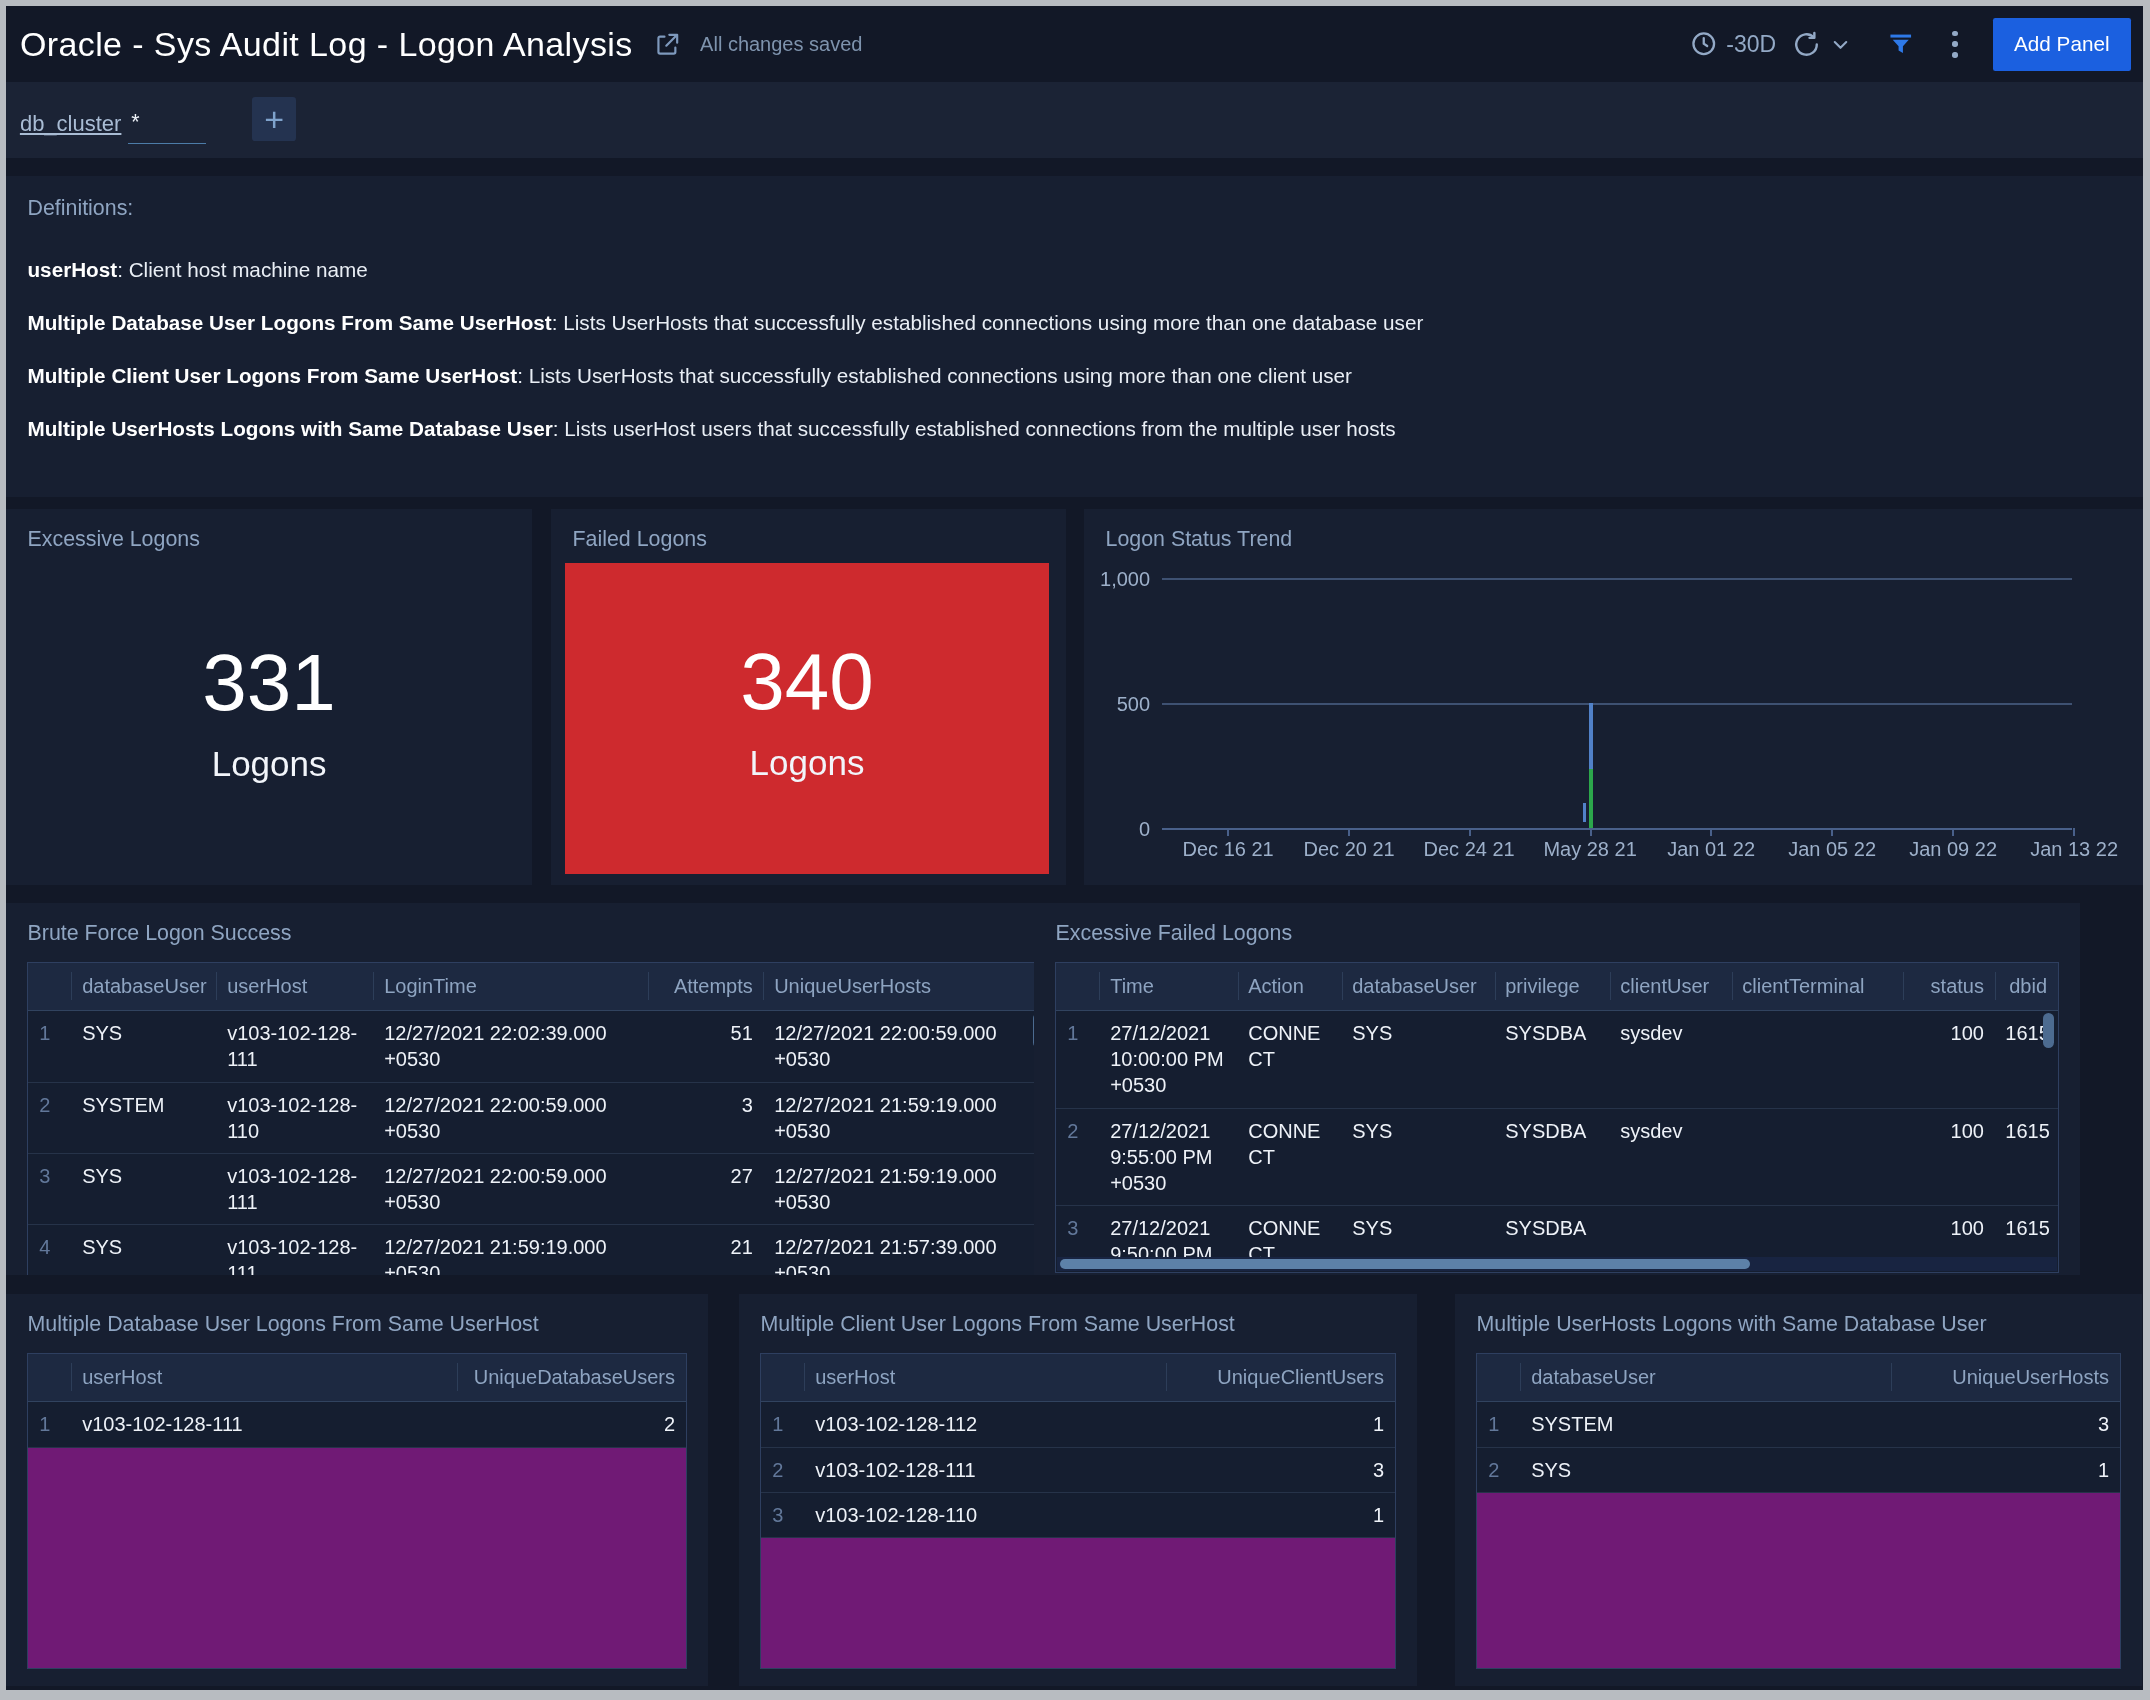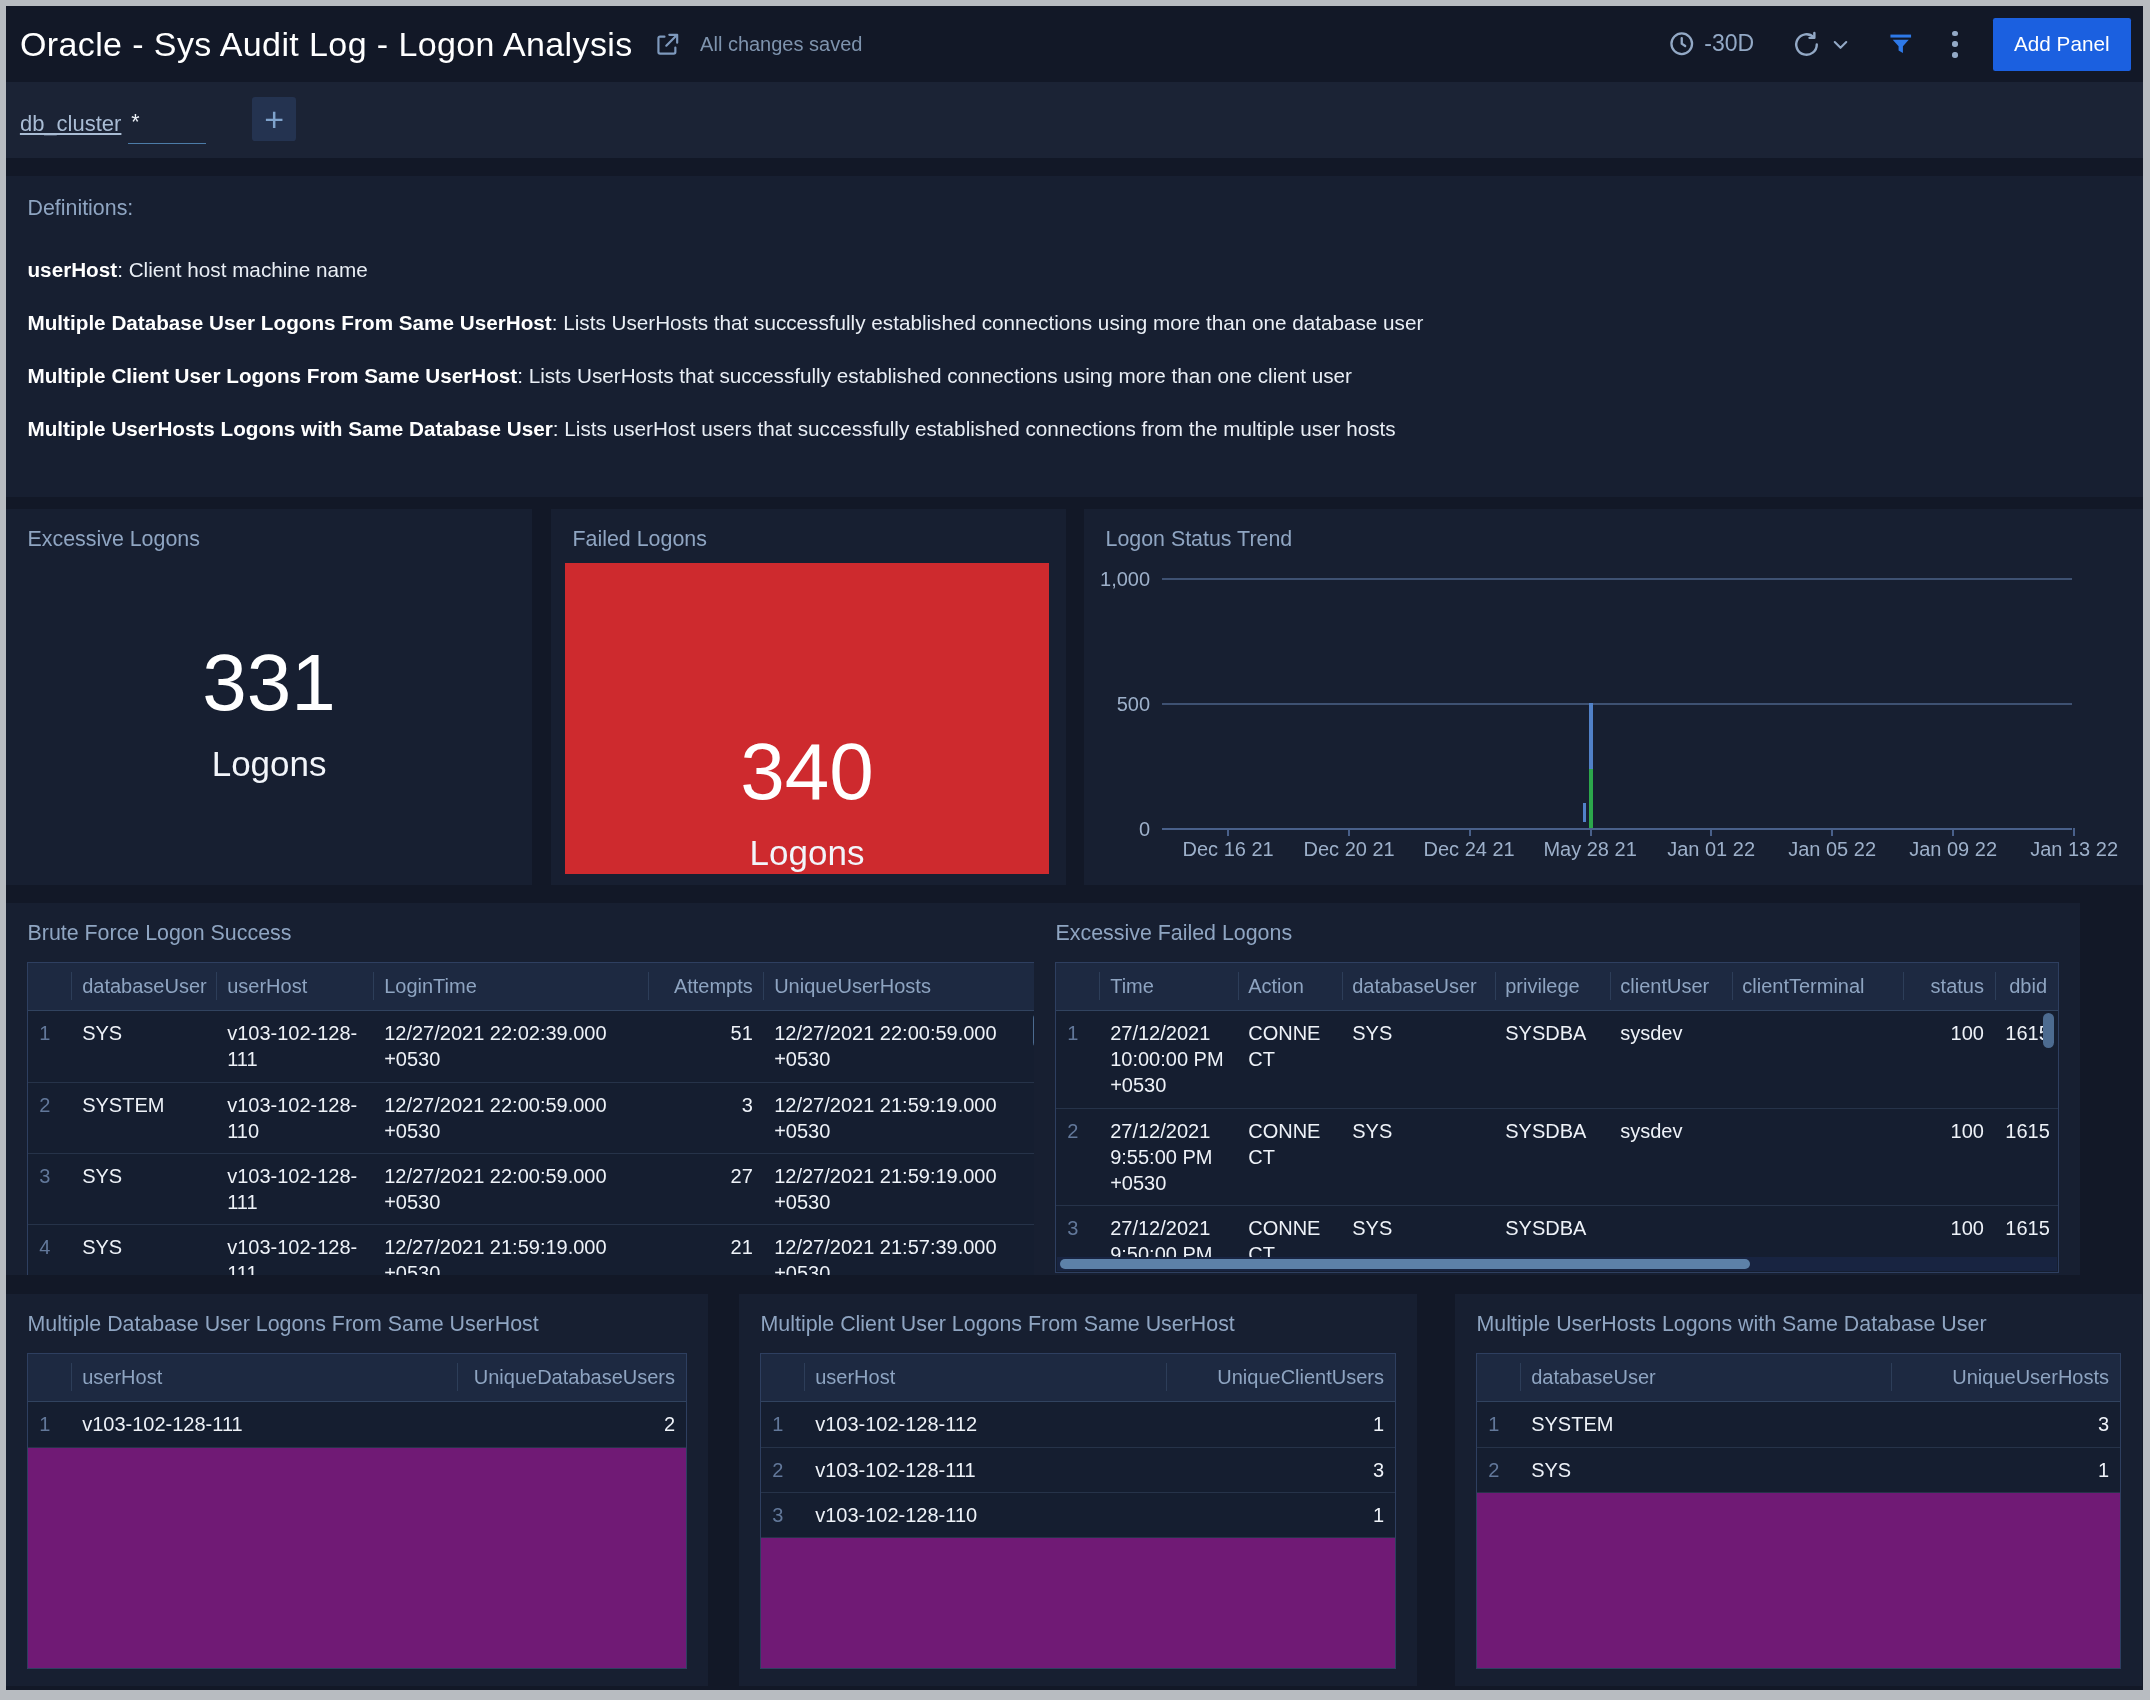--- a/index.html
+++ b/index.html
@@ -13,21 +13,21 @@
     position:absolute;left:6.1px;top:6.1px;width:2137px;height:1684px;
     background:#121827;overflow:hidden;color:#eef2f8;
   }
   
   .topbar{position:absolute;left:0;top:0;width:100%;height:76px;background:#121827;
     display:flex;align-items:center;box-sizing:border-box;padding:0 12.2px 0 13.8px;}
   .title{font-size:34px;font-weight:400;color:#ffffff;margin:0 20px 0 0;letter-spacing:0.4px;white-space:nowrap;}
   .iconbtn{display:inline-flex;align-items:center;justify-content:center;background:none;border:none;padding:0;cursor:default;}
   .saved{color:#7e93ad;font-size:20px;margin-left:18.4px;white-space:nowrap;}
   .top-right{margin-left:auto;display:flex;align-items:center;}
-  .trange{display:flex;align-items:flex-start;gap:9.2px;color:#93a9c6;font-size:23px;margin-right:38px;}
+  .trange{display:flex;align-items:flex-end;gap:9.2px;color:#93a9c6;font-size:23px;margin-right:16px;}
   .refreshgrp{display:flex;align-items:center;gap:7.6px;margin-right:35px;}
   .filterwrap{margin-right:38px;}
   .kebab{display:flex;flex-direction:column;gap:5.4px;margin-right:35px;}
   .kebab i{width:5.4px;height:5.4px;border-radius:50%;background:#93a9c6;display:block;}
   .addpanel{background:#1b60e0;color:#ffffff;font-size:20.7px;border:none;border-radius:2.3px;
     padding:14.5px 21.4px;font-family:inherit;cursor:pointer;}
   
   .varbar{position:absolute;left:0;top:76px;width:100%;height:76px;background:#1b2335;}
   .varname{position:absolute;left:13.8px;top:29px;font-size:22px;color:#a9bcd4;text-decoration:underline;}
   .varvalue{position:absolute;left:122px;top:27.5px;width:78px;height:34px;
@@ -41,21 +41,21 @@
   .defitem{font-size:20.7px;color:#e9eef5;margin:31px 0 0 0;line-height:22px;}
   .defitem.first{margin-top:38px;}
   .defitem b{color:#ffffff;font-weight:700;}
   #p-success{left:0;top:503px;width:526px;height:376px;padding:18.4px 21.4px;}
   #p-failed{left:545px;top:503px;width:515px;height:376px;padding:18.4px 21.4px;}
   .kpi{position:absolute;left:0;right:0;top:61px;bottom:31px;display:flex;flex-direction:column;
     align-items:center;justify-content:center;gap:23px;}
   .bignum{font-size:80px;font-weight:500;color:#ffffff;line-height:1;}
   .kunit{font-size:35px;color:#f2f5fa;line-height:1;}
   .redbox{position:absolute;left:13.8px;right:17px;top:54px;bottom:10.7px;}
-  .redbox .kpi{top:0;bottom:4px;justify-content:flex-end;}
+  .redbox .kpi{top:0;bottom:16px;}
   #p-trend{left:1078px;top:503px;width:1059px;height:376px;padding:18.4px 21.4px;overflow:hidden;}
   #p-trend .ptitle{position:absolute;left:21.4px;top:18.4px;}
   .chart{position:absolute;left:0;top:0;width:100%;height:100%;}
   .gridline{position:absolute;height:1.5px;background:#3e5172;}
   .gridline.zero{background:#49608a;}
   .ylab{position:absolute;width:66px;text-align:right;font-size:20px;color:#9db0ca;transform:translateY(-50%);}
   .xlab{position:absolute;font-size:20px;color:#9db0ca;transform:translateX(-50%);white-space:nowrap;}
   .xtick{position:absolute;width:1.5px;height:7.6px;background:#49608a;}
   .barseg{position:absolute;}
   

